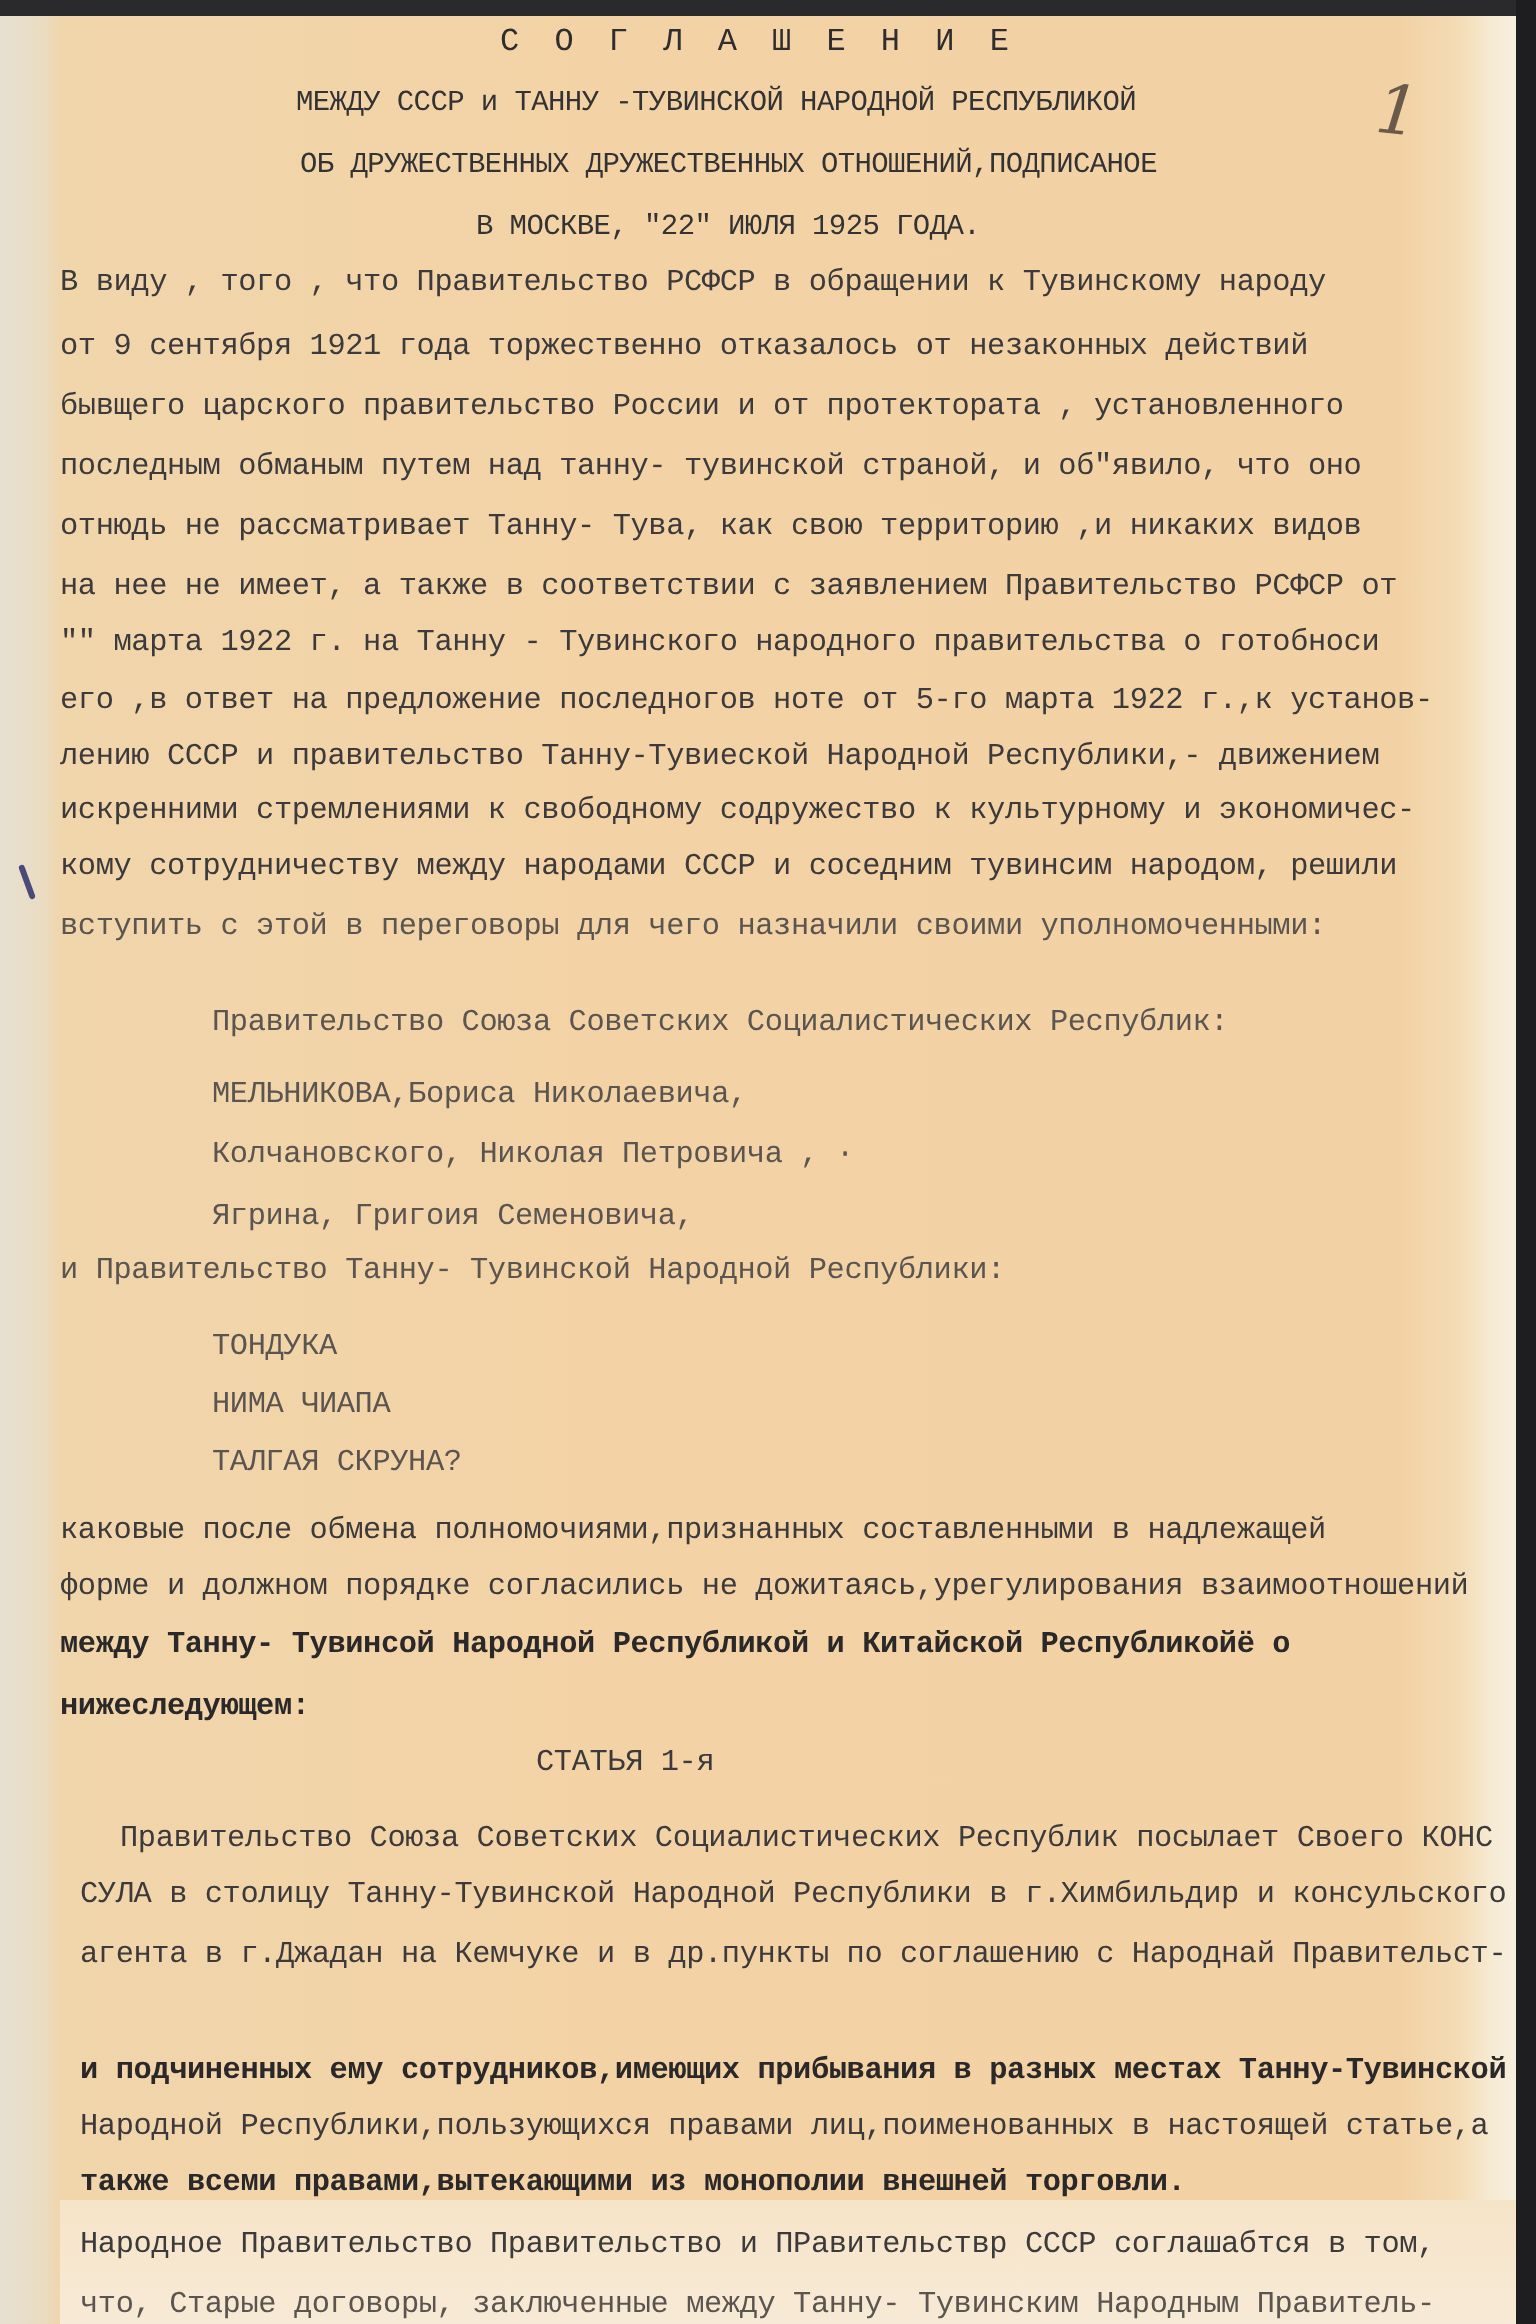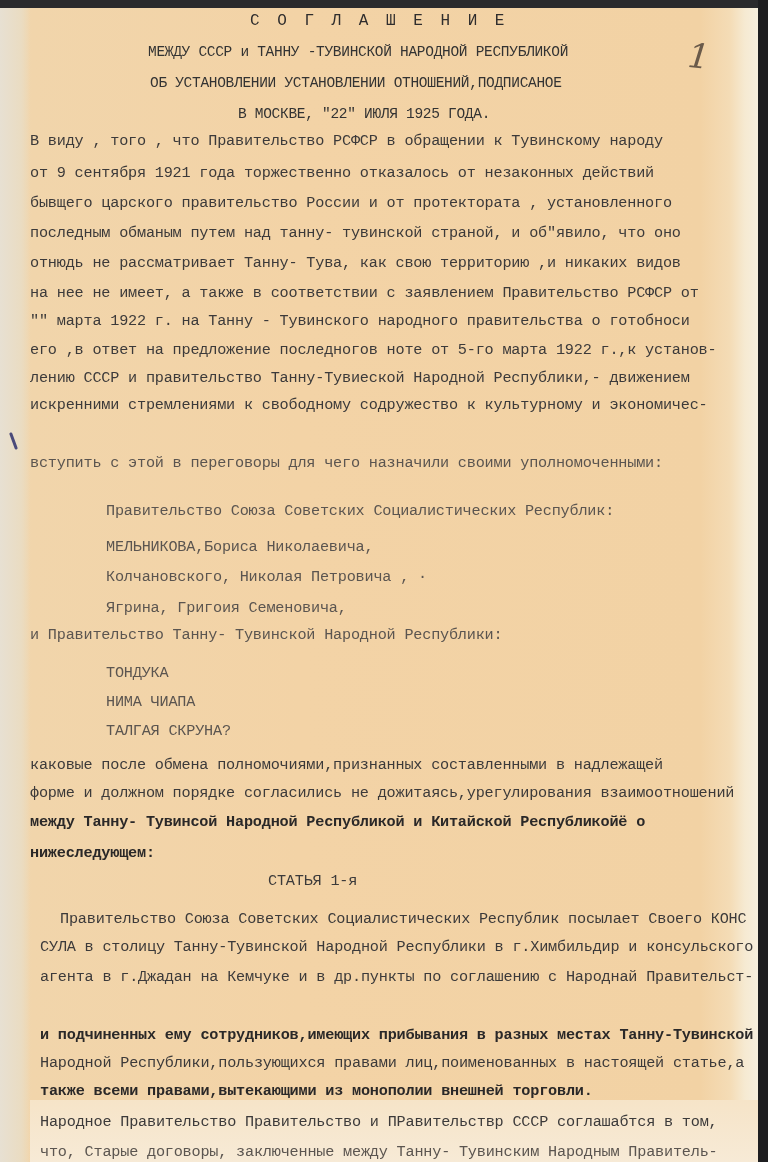--- a/index.html
+++ b/index.html
@@ -46,33 +46,34 @@
 </head>
 <body>
 
 <div class="page">
   <div class="bottom-strip"></div>
   <div class="ink-mark"></div>
   <div class="page-number">1</div>
 
   <div class="line title" style="left:250px; top:4px;">С О Г Л А Ш Е Н И Е</div>
   <div class="line head" style="left:148px; top:36px;">МЕЖДУ СССР и ТАННУ -ТУВИНСКОЙ НАРОДНОЙ РЕСПУБЛИКОЙ</div>
-  <div class="line head" style="left:150px; top:67px;">ОБ УСТАНОВЛЕНИИ УСТАНОВЛЕНИИ ОТНОШЕНИЙ,ПОДПИСАНОЕ</div>
+  <div class="line head" style="left:150px; top:67px;">ОБ ДРУЖЕСТВЕННЫХ ДРУЖЕСТВЕННЫХ ОТНОШЕНИЙ,ПОДПИСАНОЕ</div>
   <div class="line head" style="left:238px; top:98px;">В МОСКВЕ, "22" ИЮЛЯ 1925 ГОДА.</div>
 
   <div class="line" style="left:30px; top:124px;">В виду , того , что Правительство РСФСР в обращении к Тувинскому народу</div>
   <div class="line" style="left:30px; top:156px;">от 9 сентября 1921 года торжественно отказалось от незаконных действий</div>
   <div class="line" style="left:30px; top:186px;">бывщего царского правительство России  и от протектората , установленного</div>
   <div class="line" style="left:30px; top:216px;">последным обманым путем над танну- тувинской страной, и об"явило, что оно</div>
   <div class="line" style="left:30px; top:246px;">отнюдь не рассматривает Танну- Тува, как свою территорию ,и никаких видов</div>
   <div class="line" style="left:30px; top:276px;">на нее не имеет, а также в соответствии с заявлением Правительство РСФСР от</div>
   <div class="line" style="left:30px; top:304px;">"" марта  1922 г. на Танну - Тувинского народного правительства о готобноси</div>
   <div class="line" style="left:30px; top:333px;">его ,в ответ на предложение последногов ноте от  5-го марта 1922 г.,к установ-</div>
   <div class="line" style="left:30px; top:361px;">лению СССР и правительство Танну-Тувиеской Народной Республики,- движением</div>
   <div class="line" style="left:30px; top:388px;">искренними стремлениями к свободному содружество к культурному и экономичес-</div>
+  <div class="line" style="left:30px; top:416px;">кому сотрудничеству между народами СССР  и соседним тувинсим народом, решили</div>
   <div class="line faint" style="left:30px; top:446px;">вступить с этой в переговоры для чего назначили своими уполномоченными:</div>
 
   <div class="line faint" style="left:106px; top:494px;">Правительство Союза Советских Социалистических Республик:</div>
   <div class="line faint" style="left:106px; top:530px;">МЕЛЬНИКОВА,Бориса Николаевича,</div>
   <div class="line faint" style="left:106px; top:560px;">Колчановского, Николая Петровича ,  ·</div>
   <div class="line faint" style="left:106px; top:591px;">Ягрина, Григоия Семеновича,</div>
 
   <div class="line faint" style="left:30px; top:618px;">и Правительство Танну- Тувинской Народной Республики:</div>
   <div class="line faint" style="left:106px; top:656px;">ТОНДУКА</div>
   <div class="line faint" style="left:106px; top:685px;">НИМА ЧИАПА</div>

